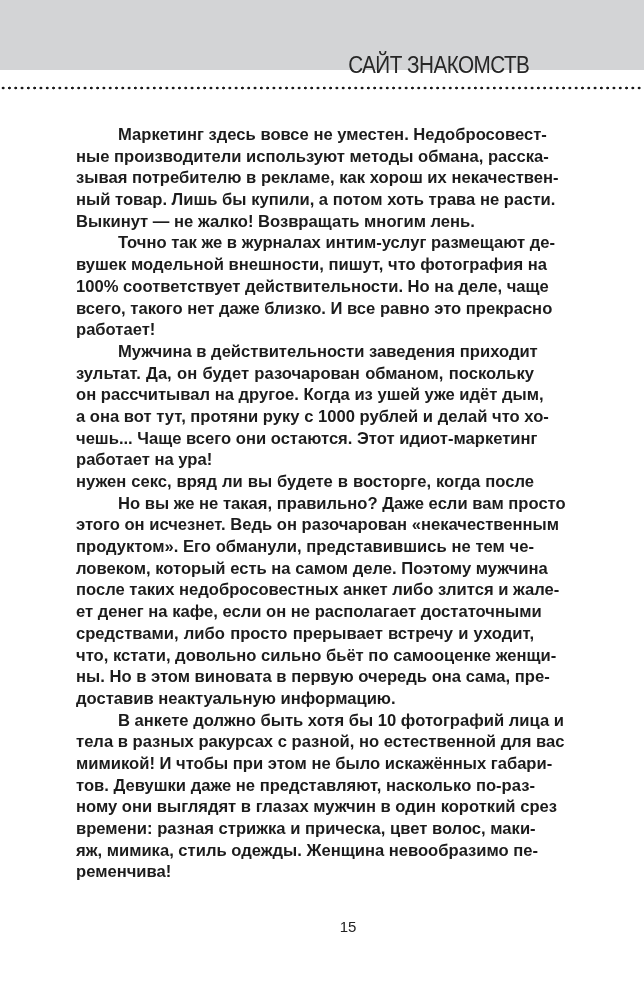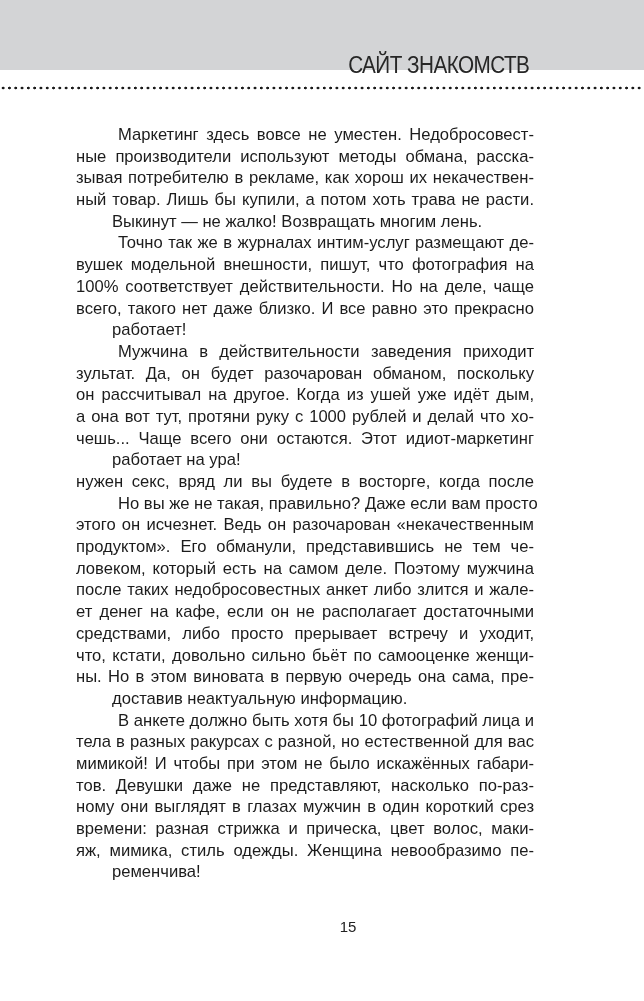--- a/index.html
+++ b/index.html
@@ -23,24 +23,24 @@
     position: absolute; left: 0; top: 86px; width: 644px; height: 4px;
     background-image: radial-gradient(circle, #1a1a1a 1.3px, transparent 1.6px);
     background-size: 6.3px 4px; background-repeat: repeat-x;
   }
   .body-text {
     position: absolute; left: 76px; top: 124px; width: 458px;
     font-size: 16.6px; line-height: 21.7px; color: #1c1c1c;
   }
   .line {
     display: block; white-space: nowrap; text-align: justify;
-    text-align-last: justify; height: 21.7px;
+    text-align-last: justify; height: 21.7px; font-weight: bold;
   }
   .line.indent { padding-left: 42px; }
-  .line.last { text-align-last: left; margin-left: 36px; }
+  .line.last { text-align-last: left; }
   .page-number {
     position: absolute; top: 918px; left: 0; width: 644px;
     text-align: center; font-size: 15px; color: #222; margin-left: 26px;
   }
 </style>
 </head>
 <body>
 
 <div class="header-band">
   <div class="running-head">САЙТ ЗНАКОМСТВ</div>

